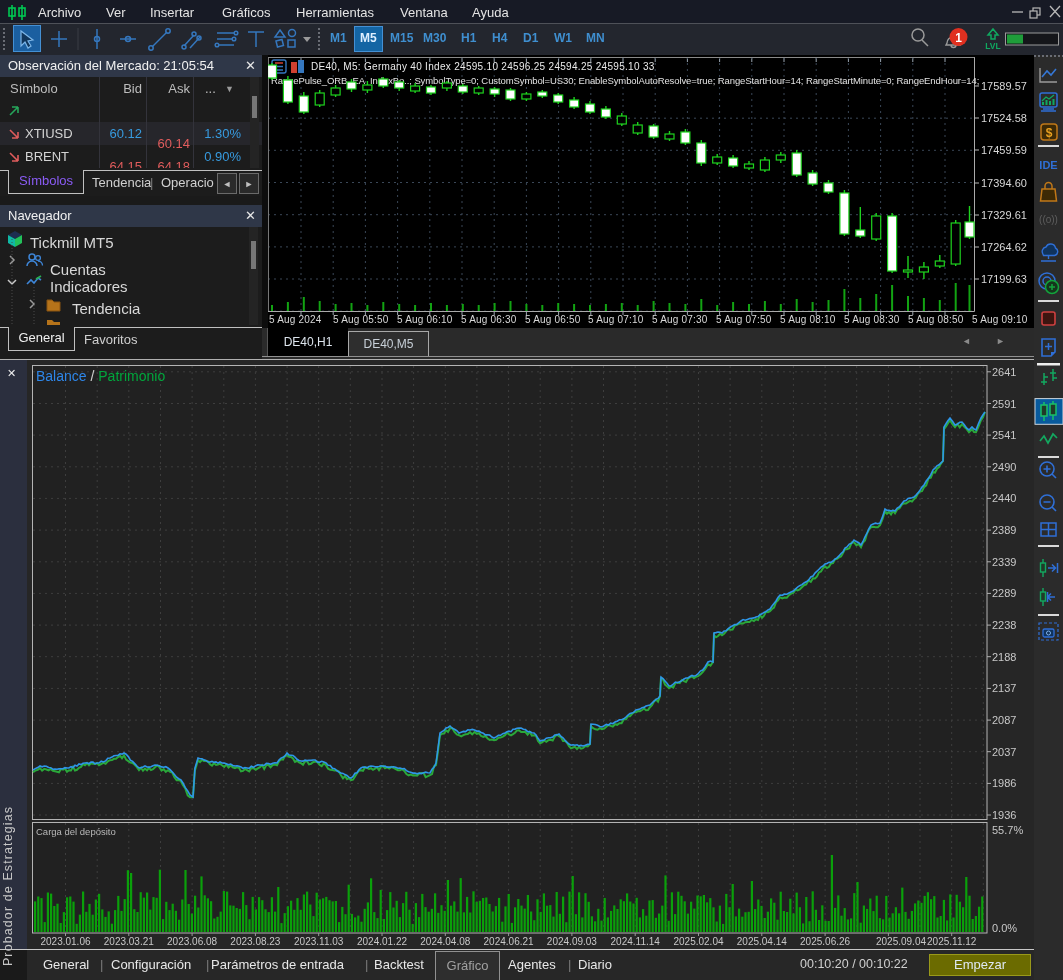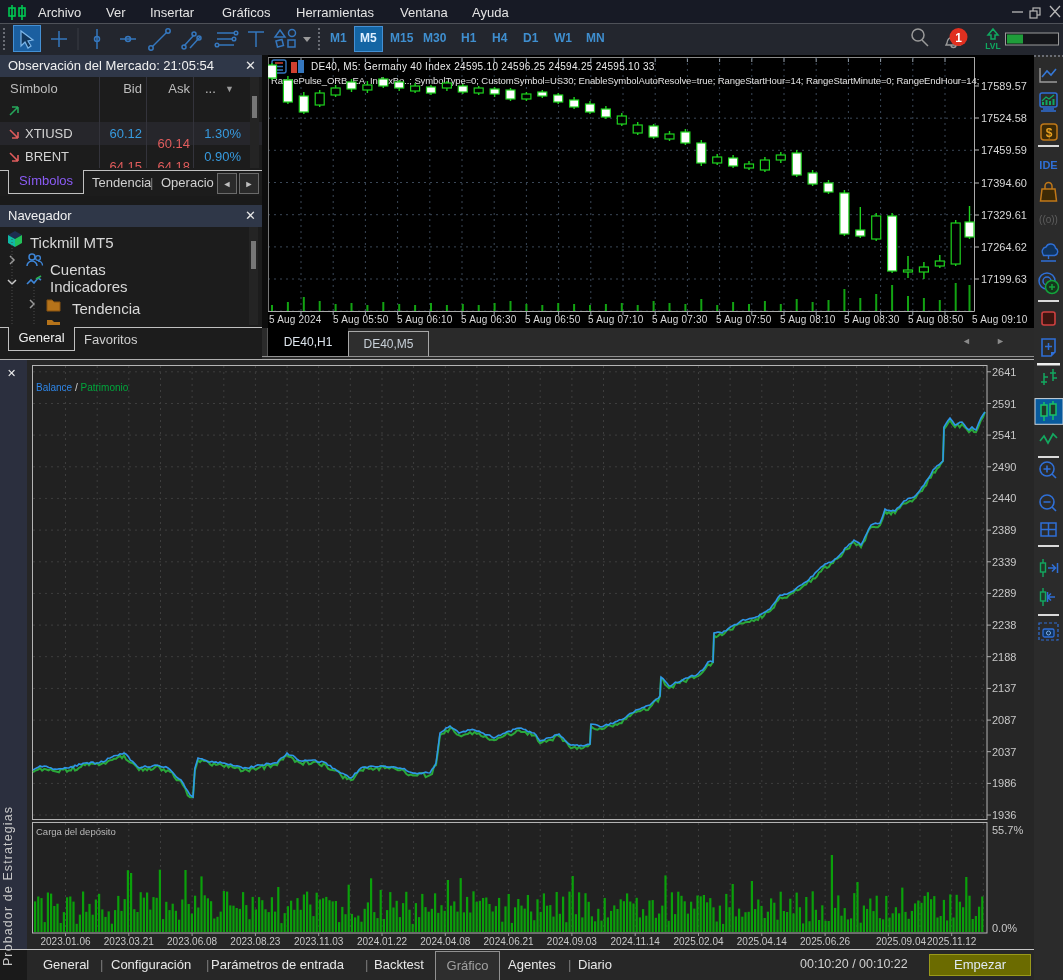--- a/index.html
+++ b/index.html
@@ -979,21 +979,21 @@
         <line x1="445.3" y1="933" x2="445.3" y2="936" stroke="#999" stroke-width="1"></line>
         <line x1="508.6" y1="933" x2="508.6" y2="936" stroke="#999" stroke-width="1"></line>
         <line x1="571.9" y1="933" x2="571.9" y2="936" stroke="#999" stroke-width="1"></line>
         <line x1="635.2" y1="933" x2="635.2" y2="936" stroke="#999" stroke-width="1"></line>
         <line x1="698.5" y1="933" x2="698.5" y2="936" stroke="#999" stroke-width="1"></line>
         <line x1="761.8" y1="933" x2="761.8" y2="936" stroke="#999" stroke-width="1"></line>
         <line x1="825.1" y1="933" x2="825.1" y2="936" stroke="#999" stroke-width="1"></line>
         <line x1="888.4" y1="933" x2="888.4" y2="936" stroke="#999" stroke-width="1"></line>
         <line x1="951.7" y1="933" x2="951.7" y2="936" stroke="#999" stroke-width="1"></line>
   </svg>
-  <div class="abs" style="left:36px;top:23px;font-size:10px"><span style="color:#2e86e8">Balance</span><span style="color:#d0d0d0"> / </span><span style="color:#00a63c">Patrimonio</span></div>
+  <div class="abs" style="left:36px;top:9px;font-size:14px"><span style="color:#2e86e8">Balance</span><span style="color:#d0d0d0"> / </span><span style="color:#00a63c">Patrimonio</span></div>
   <div class="abs" style="left:36px;top:467px;font-size:9.5px;color:#b8b8b8">Carga del depósito</div>
 </div>
 <div id="eqlabels" class="abs" style="left:0;top:0;width:1063px;height:980px;pointer-events:none">
   <div class="eyl" style="top:365.8px">2641</div>
       <div class="eyl" style="top:397.5px">2591</div>
       <div class="eyl" style="top:429.1px">2541</div>
       <div class="eyl" style="top:460.8px">2490</div>
       <div class="eyl" style="top:492.4px">2440</div>
       <div class="eyl" style="top:524.1px">2389</div>
       <div class="eyl" style="top:555.8px">2339</div>

